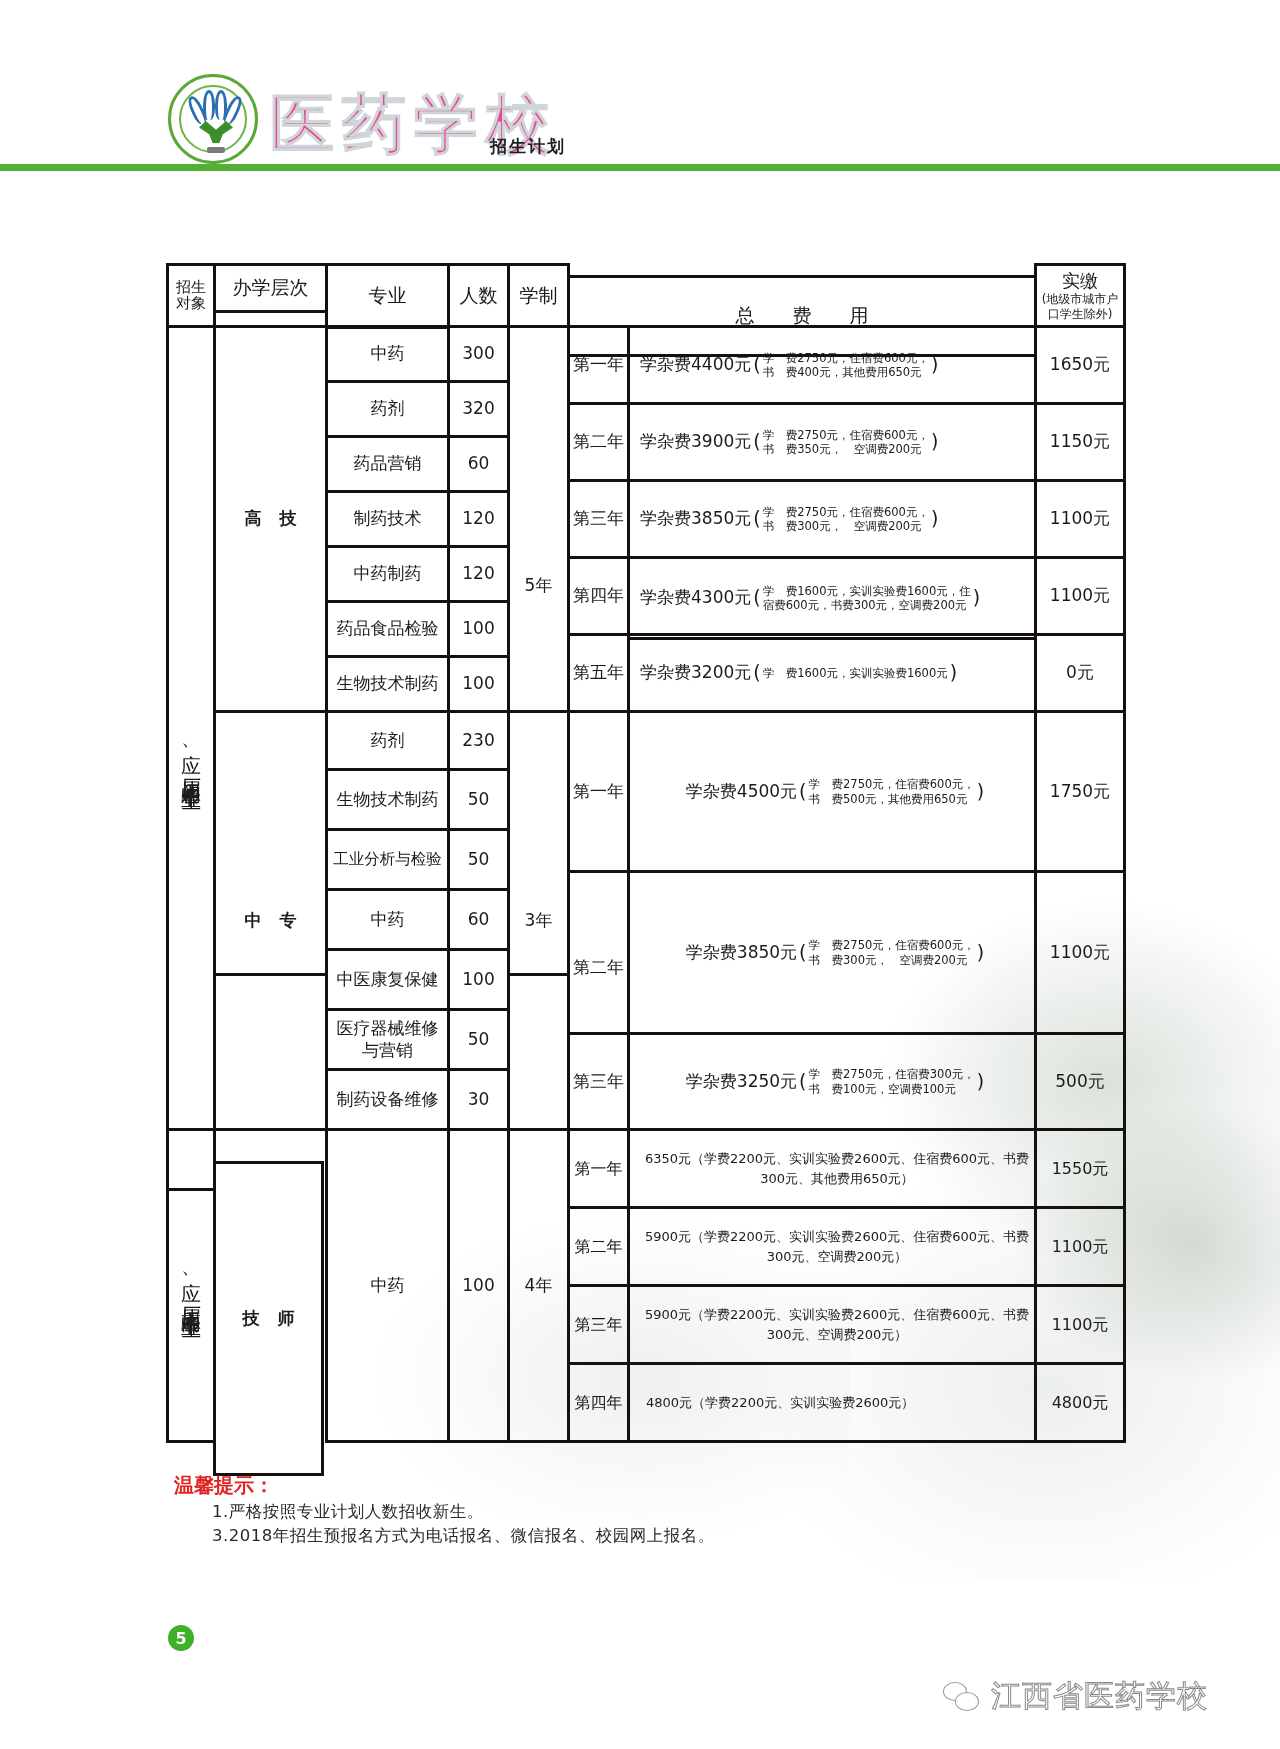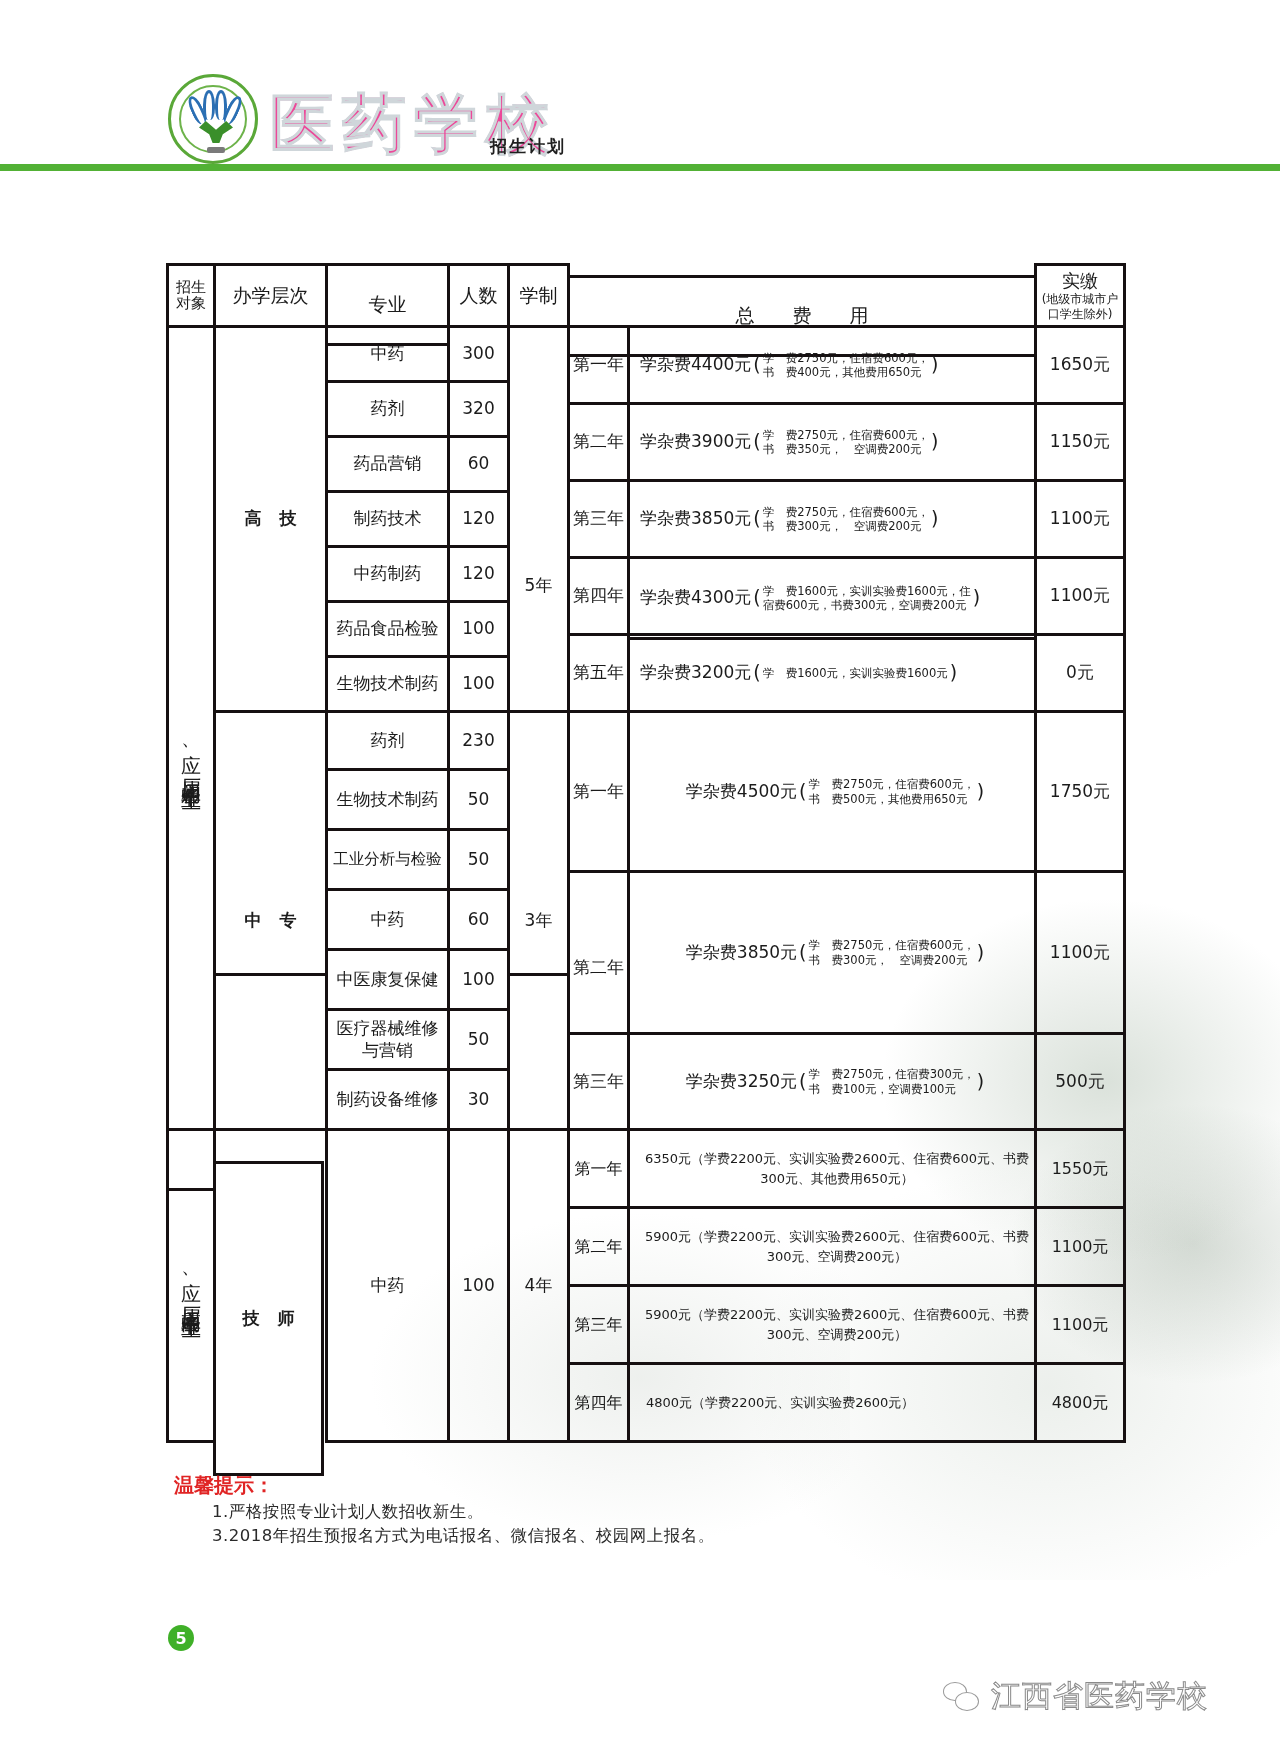--- a/index.html
+++ b/index.html
@@ -87,22 +87,22 @@
   <div class="brand">医药学校</div>
   <div class="subtitle">招生计划</div>
   <div class="green-bar"></div>
 </div>
 
 <div class="tbl">
 
   <div class="cell small-hdr" style="left:0;top:0;width:50px;height:65px;">
       <span style="width:34px;display:block;">招生对象</span>
     </div>
-  <div class="cell hdr" style="left:47px;top:0;width:115px;height:65px;">办学层次</div>
-  <div class="cell hdr" style="left:159px;top:0;width:125px;height:83px;">专业</div>
+  <div class="cell hdr" style="left:47px;top:0;width:115px;height:50px;">办学层次</div>
+  <div class="cell hdr" style="left:159px;top:0;width:125px;height:66px;">专业</div>
   <div class="cell hdr" style="left:281px;top:0;width:63px;height:65px;">人数</div>
   <div class="cell hdr" style="left:341px;top:0;width:63px;height:65px;">学制</div>
   <div class="cell hdr" style="left:401px;top:12px;width:470px;height:82px;">总　　费　　用</div>
   <div class="cell" style="left:868px;top:0;width:92px;height:65px;flex-direction:column;">
     <span style="font-size:18px;">实缴</span>
     <span style="font-size:12px;line-height:1.2;width:84px;">(地级市城市户口学生除外)</span>
   </div>
 
   <div class="cell vert" style="left:0;top:62px;width:50px;height:866px;">应、历届初中毕业生</div>
 

